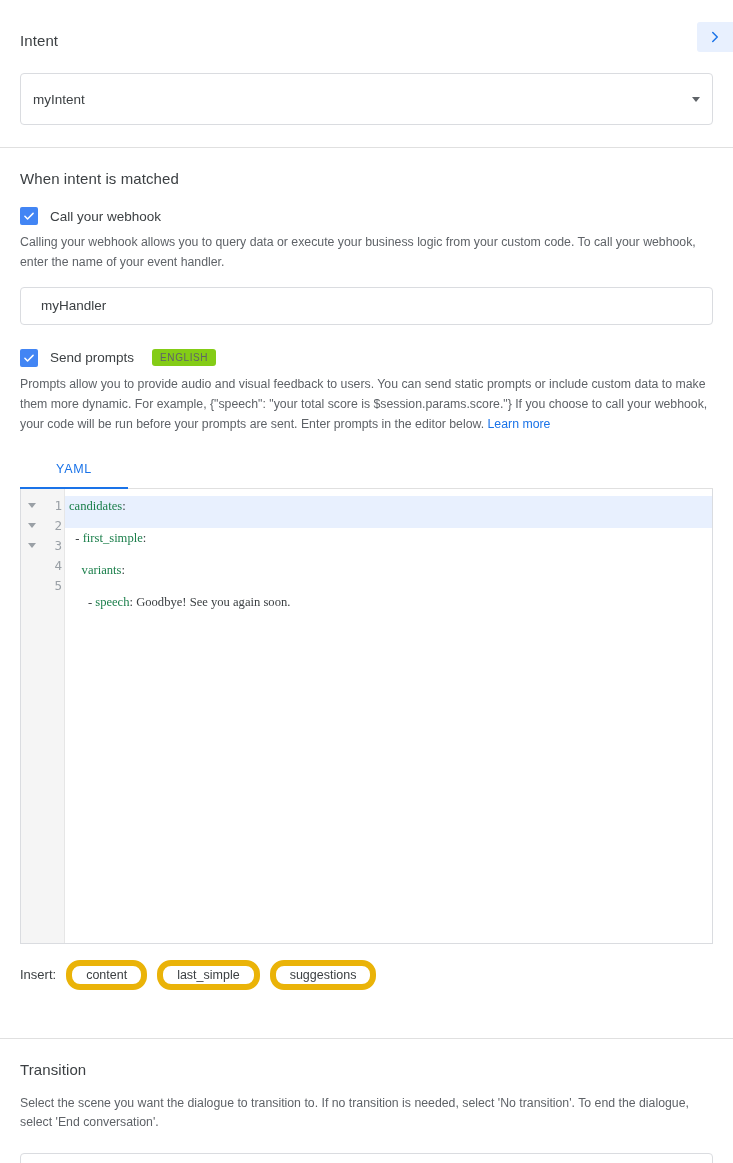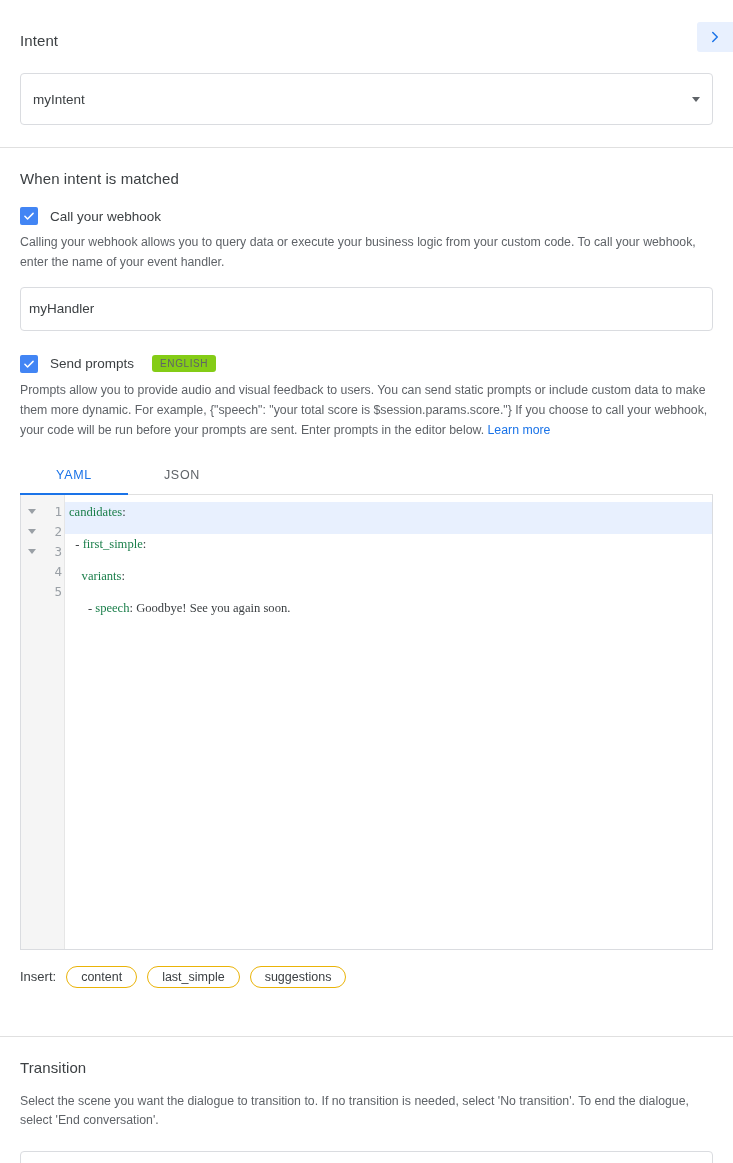--- a/index.html
+++ b/index.html
@@ -111,26 +111,26 @@
   }
   .desc {
     font-size: 12.3px;
     line-height: 1.62;
     color: #5f6368;
     margin: 6px 0 14px 0;
   }
   .desc a { color: #1a73e8; text-decoration: none; }
 
   .text-input {
-    height: 44px;
+    height: 38px;
     border: 1px solid #dadce0;
     border-radius: 4px;
     display: flex;
     align-items: center;
-    padding: 0 8px;
+    padding: 0 20px;
     font-size: 13.5px;
     color: #3c4043;
     background: #fff;
     margin-bottom: 24px;
   }
 
   
   .tabs {
     display: flex;
     border-bottom: 1px solid #e0e0e0;
@@ -216,23 +216,23 @@
   
   .insert-row {
     display: flex;
     align-items: center;
     gap: 10px;
     margin-top: 16px;
     margin-bottom: 24px;
   }
   .insert-label { font-size: 13px; color: #3c4043; }
   .chip {
-    border: 1px solid #eab308;
+    border: 6px solid #eab308;
     border-radius: 14px;
-    height: 22px;
+    height: 30px;
     padding: 0 14px;
     display: flex;
     align-items: center;
     font-size: 12.5px;
     color: #3c4043;
     background: #fff;
     cursor: pointer;
   }
 
   
@@ -289,21 +289,20 @@
           </svg>
       </span>
     </span>
     <span class="check-label">Send prompts</span>
     <span class="lang-badge">ENGLISH</span>
   </div>
   <div class="desc"><span>Prompts allow you to provide audio and visual feedback to users. You can send static prompts or include custom data to make them more dynamic. For example, {"speech": "your total score is $session.params.score."} If you choose to call your webhook, your code will be run before your prompts are sent. Enter prompts in the editor below. </span><a href="#">Learn more</a></div>
 
   <div class="tabs">
     <div class="tab active">YAML</div>
-    <div class="tab">JSON</div>
   </div>
 
   <div class="editor">
     <div class="fold-gutter">
       <div class="fold-arrow">
           <span class="tri"></span>
         </div>
       <div class="fold-arrow">
           <span class="tri"></span>
         </div>

